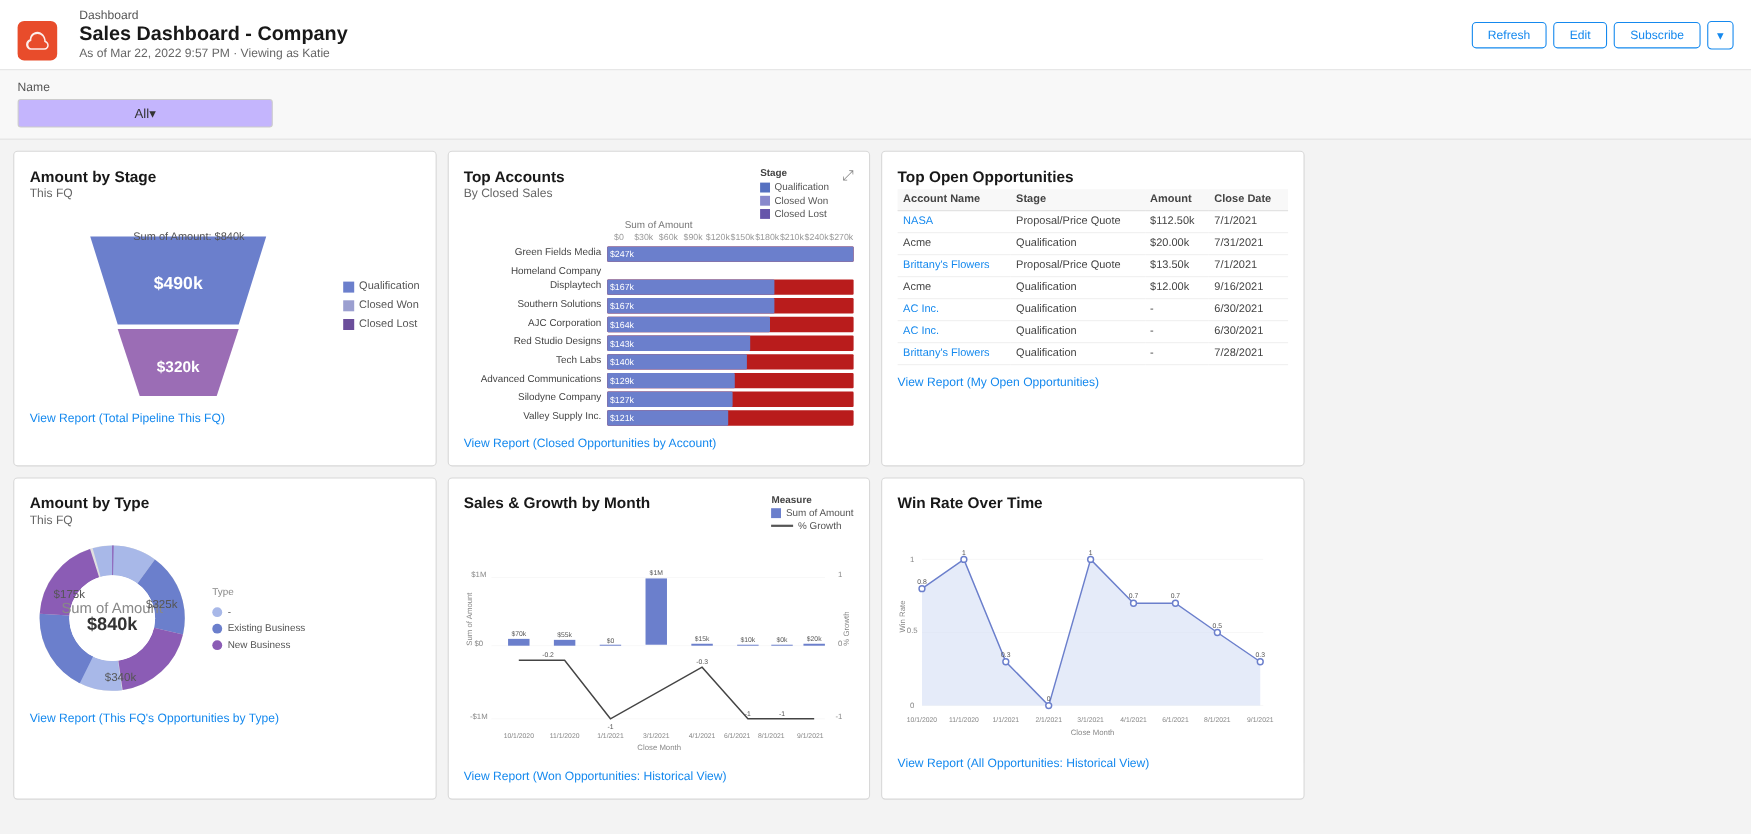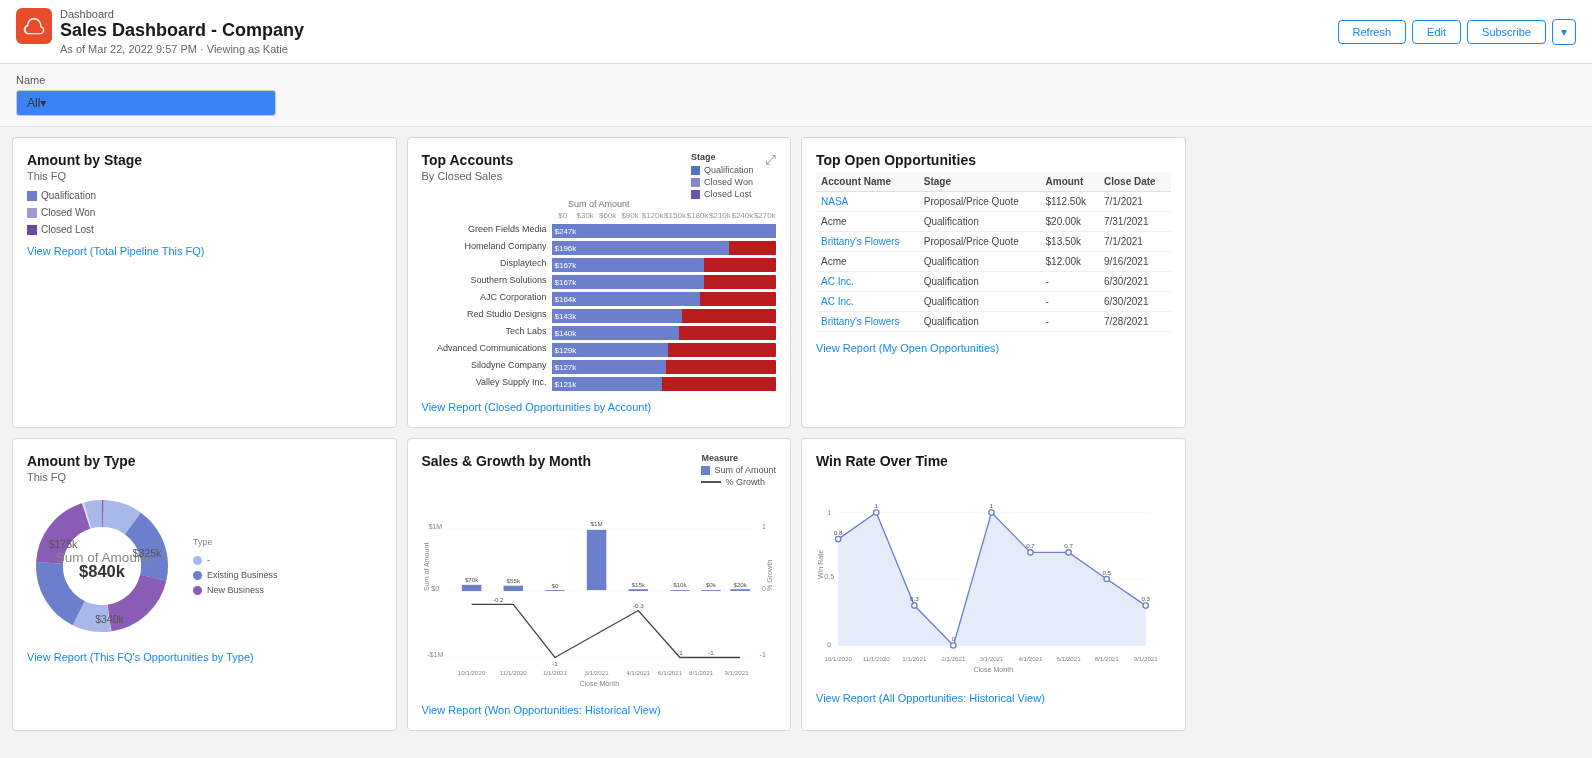--- a/index.html
+++ b/index.html
@@ -1,33 +1,33 @@
 <!DOCTYPE html>
 <html><head>
   <meta charset="utf-8">
   <style>
     * { box-sizing: border-box; margin: 0; padding: 0; }
     body { font-family: 'Segoe UI', Arial, sans-serif; background: #f3f3f3; font-size: 12px; color: #333; }
 
     
     .header { background: #fff; border-bottom: 1px solid #ddd; padding: 8px 16px; display: flex; align-items: center; justify-content: space-between; }
-    .header-left { display: flex; align-items: flex-start; gap: 8px; }
+    .header-left { display: flex; align-items: flex-end; gap: 20px; }
     .app-icon { width: 36px; height: 36px; background: #e84c2b; border-radius: 6px; display: flex; align-items: center; justify-content: center; }
     .app-icon svg { width: 22px; height: 22px; }
     .header-title-area .breadcrumb { font-size: 11px; color: #555; }
     .header-title-area .page-title { font-size: 18px; font-weight: bold; color: #181818; }
     .header-subtitle { font-size: 11px; color: #666; margin-top: 2px; }
     .header-right { display: flex; align-items: center; gap: 6px; }
     .btn-header { border: 1px solid #1589ee; background: #fff; color: #1589ee; padding: 5px 14px; border-radius: 4px; cursor: pointer; font-size: 11px; }
     .btn-dropdown { border: 1px solid #1589ee; background: #fff; color: #1589ee; padding: 5px 8px; border-radius: 4px; cursor: pointer; font-size: 12px; }
 
     
     .filter-bar { background: #f8f8f8; padding: 10px 16px; border-bottom: 1px solid #e0e0e0; }
     .filter-label { font-size: 11px; color: #555; margin-bottom: 4px; }
-    .filter-select { width: 260px; border: 1px solid #ccc; background: #3b82f6; padding: 5px 10px; border-radius: 3px; display: flex; align-items: center; justify-content: flex-start; cursor: pointer; font-size: 12px; }
+    .filter-select { width: 232px; border: 1px solid #ccc; background: #c4b5fd; padding: 5px 10px; border-radius: 3px; display: flex; align-items: center; justify-content: center; cursor: pointer; font-size: 12px; }
 
     
     .dashboard { padding: 10px 12px; display: grid; grid-template-columns: 1fr 1fr 1fr 1fr; grid-template-rows: auto auto; gap: 10px; }
 
     .panel { background: #fff; border: 1px solid #d8d8d8; border-radius: 4px; padding: 14px; position: relative; overflow: hidden; }
     .panel-title { font-size: 14px; font-weight: 600; color: #181818; margin-bottom: 2px; }
     .panel-subtitle { font-size: 11px; color: #666; margin-bottom: 8px; }
     .view-report { display: block; color: #1589ee; font-size: 11px; margin-top: 10px; cursor: pointer; text-decoration: none; }
 
     
@@ -94,20 +94,32 @@
     <span>▾</span>
   </div>
 </div>
 
 <div class="dashboard">
 
   <div class="panel panel-stage">
     <div class="panel-title">Amount by Stage</div>
     <div class="panel-subtitle">This FQ</div>
     <div style="display:flex; gap:16px; margin-top:4px;">
+      <div style="flex:1; display:flex; flex-direction:column; align-items:center; position:relative;">
+        <div class="funnel-sum-label" style="position:relative; font-size:10px; color:#555; text-align:center; margin-bottom:4px;">Sum of Amount: $840k</div>
+
+        <svg width="200" height="160">
+
+          <polygon points="20,10 180,10 155,90 45,90" fill="#6b7fcc"></polygon>
+          <text x="100" y="58" text-anchor="middle" fill="white" font-weight="bold" font-size="16">$490k</text>
+
+          <polygon points="45,94 155,94 135,155 65,155" fill="#9b6db5"></polygon>
+          <text x="100" y="133" text-anchor="middle" fill="white" font-weight="bold" font-size="14">$320k</text>
+        </svg>
+      </div>
       <div style="display:flex; flex-direction:column; gap:6px; justify-content:center; font-size:10px; color:#555;">
         <div class="legend-row">
           <div style="width:10px;height:10px;background:#6b7fcc;flex-shrink:0;"></div>
           <span>Qualification</span>
         </div>
         <div class="legend-row">
           <div style="width:10px;height:10px;background:#9b9fd0;flex-shrink:0;"></div>
           <span>Closed Won</span>
         </div>
         <div class="legend-row">
@@ -163,25 +175,20 @@
         <div class="bar-row">
           <div class="bar-name">Green Fields Media</div>
           <div class="bar-track">
             <div class="bar-fill" style="width: 100%;">
               <span style="font-size: 8px; color: rgb(255, 255, 255); padding-left: 3px; white-space: nowrap;">$247k</span>
             </div>
           </div>
         </div>
         <div class="bar-row">
           <div class="bar-name">Homeland Company</div>
-          <div class="bar-track">
-            <div class="bar-fill" style="width: 79%;">
-              <span style="font-size: 8px; color: rgb(255, 255, 255); padding-left: 3px; white-space: nowrap;">$196k</span>
-            </div>
-          </div>
         </div>
         <div class="bar-row">
           <div class="bar-name">Displaytech</div>
           <div class="bar-track">
             <div class="bar-fill" style="width: 68%;">
               <span style="font-size: 8px; color: rgb(255, 255, 255); padding-left: 3px; white-space: nowrap;">$167k</span>
             </div>
           </div>
         </div>
         <div class="bar-row">

